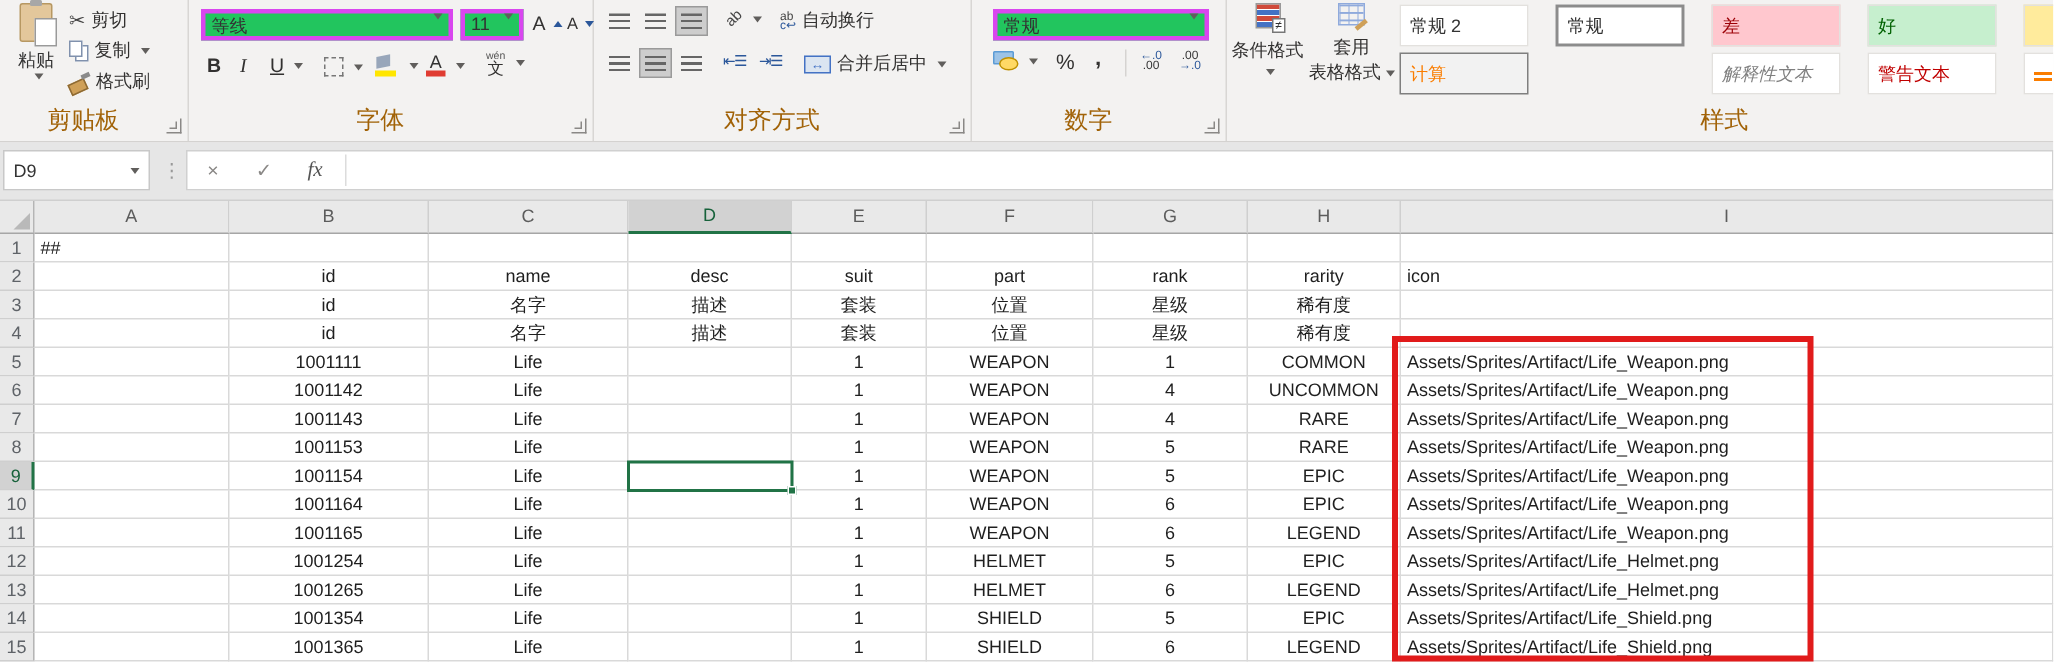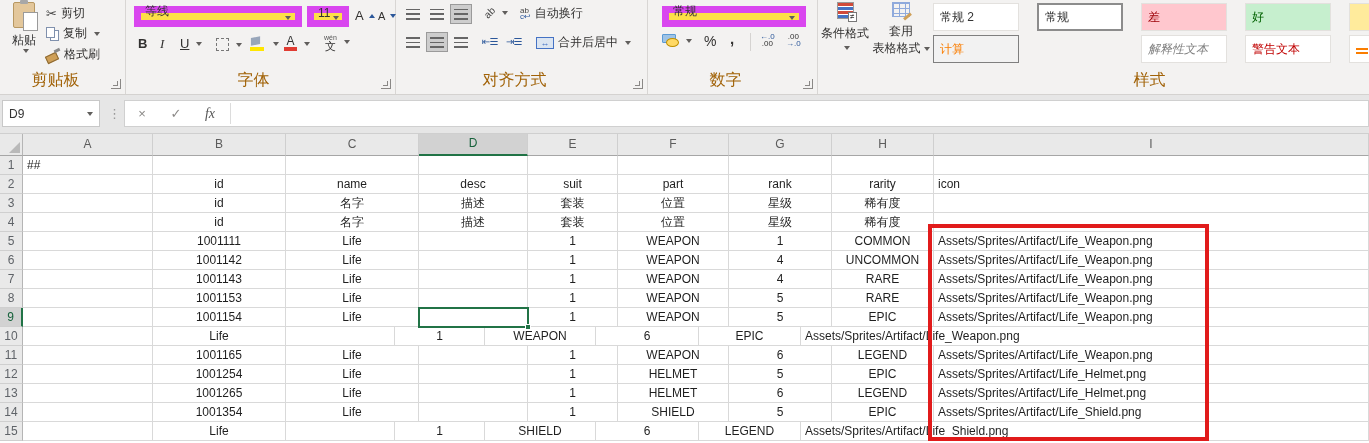--- a/index.html
+++ b/index.html
@@ -25,21 +25,21 @@
   .paste-big .lbl{margin-top:4px;}
   .ic-cut{color:#444;font-size:13px;}
   .ic-copy{position:relative;width:13px;height:14px;}
   .ic-copy i{position:absolute;width:9px;height:11px;background:#fff;border:1px solid #8091ad;}
   .ic-copy i.b{left:4px;top:3px}.ic-copy i.f{left:0;top:0}
   .ic-brush{position:relative;width:14px;height:13px;}
   .ic-brush:before{content:"";position:absolute;left:0;top:6px;width:10px;height:6px;background:#cfa058;border:1px solid #8d6a34;transform:rotate(-25deg);}
   .ic-brush:after{content:"";position:absolute;right:0;top:1px;width:6px;height:3px;background:#8a8a8a;transform:rotate(-25deg);}
 
   
-  .select{position:absolute;background:#fde047;border:7px solid #d946ef;height:21px;display:flex;align-items:flex-end;padding:0 4px;justify-content:space-between;}
+  .select{position:absolute;background:#22c55e;border:3px solid #d946ef;height:21px;display:flex;align-items:flex-start;padding:0 4px;justify-content:space-between;}
   .fgrow{font-size:13px;}
   .caret-up{display:inline-block;width:0;height:0;border-left:3px solid transparent;border-right:3px solid transparent;border-bottom:4px solid #2b579a;vertical-align:top;margin-left:1px;}
   .caret-dn{display:inline-block;width:0;height:0;border-left:3px solid transparent;border-right:3px solid transparent;border-top:4px solid #2b579a;vertical-align:bottom;margin-left:1px;}
   .bold{font-weight:bold}.ital{font-style:italic;font-family:"Liberation Serif",serif;}
   .und{text-decoration:underline;}
   .ic-border{width:13px;height:13px;border:1px dashed #777;}
   .ic-fill{position:relative;width:16px;height:14px;}
   .ic-fill:before{content:"";position:absolute;left:1px;top:0;width:9px;height:8px;background:#98a6ba;transform:skewX(-12deg) rotate(-12deg);}
   .ic-fill:after{content:"";position:absolute;left:0;bottom:0;width:14px;height:4px;background:#ffe600;}
   .ic-fontcolor{position:relative;width:13px;height:15px;text-align:center;line-height:11px;color:#333;}
@@ -419,20 +419,21 @@
           <div class="cell w3 ac"></div>
           <div class="cell w4 ac">1</div>
           <div class="cell w5 ac">WEAPON</div>
           <div class="cell w6 ac">5</div>
           <div class="cell w7 ac">EPIC</div>
           <div class="cell w8 al">Assets/Sprites/Artifact/Life_Weapon.png</div>
         </div>
         <div class="grow">
           <div class="rh wn">10</div>
           <div class="cell w0 al"></div>
+          <div class="cell w1 ac">1001164</div>
           <div class="cell w2 ac">Life</div>
           <div class="cell w3 ac"></div>
           <div class="cell w4 ac">1</div>
           <div class="cell w5 ac">WEAPON</div>
           <div class="cell w6 ac">6</div>
           <div class="cell w7 ac">EPIC</div>
           <div class="cell w8 al">Assets/Sprites/Artifact/Life_Weapon.png</div>
         </div>
         <div class="grow">
           <div class="rh wn">11</div>
@@ -478,20 +479,21 @@
           <div class="cell w3 ac"></div>
           <div class="cell w4 ac">1</div>
           <div class="cell w5 ac">SHIELD</div>
           <div class="cell w6 ac">5</div>
           <div class="cell w7 ac">EPIC</div>
           <div class="cell w8 al">Assets/Sprites/Artifact/Life_Shield.png</div>
         </div>
         <div class="grow">
           <div class="rh wn">15</div>
           <div class="cell w0 al"></div>
+          <div class="cell w1 ac">1001365</div>
           <div class="cell w2 ac">Life</div>
           <div class="cell w3 ac"></div>
           <div class="cell w4 ac">1</div>
           <div class="cell w5 ac">SHIELD</div>
           <div class="cell w6 ac">6</div>
           <div class="cell w7 ac">LEGEND</div>
           <div class="cell w8 al">Assets/Sprites/Artifact/Life_Shield.png</div>
         </div>
       </div>
     <div class="sel-overlay">

